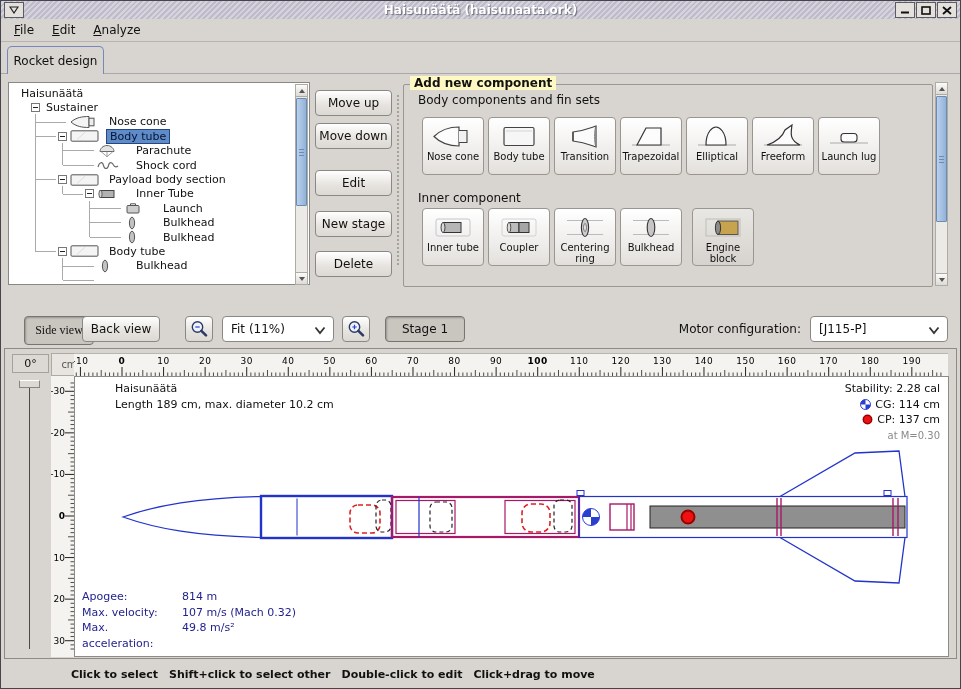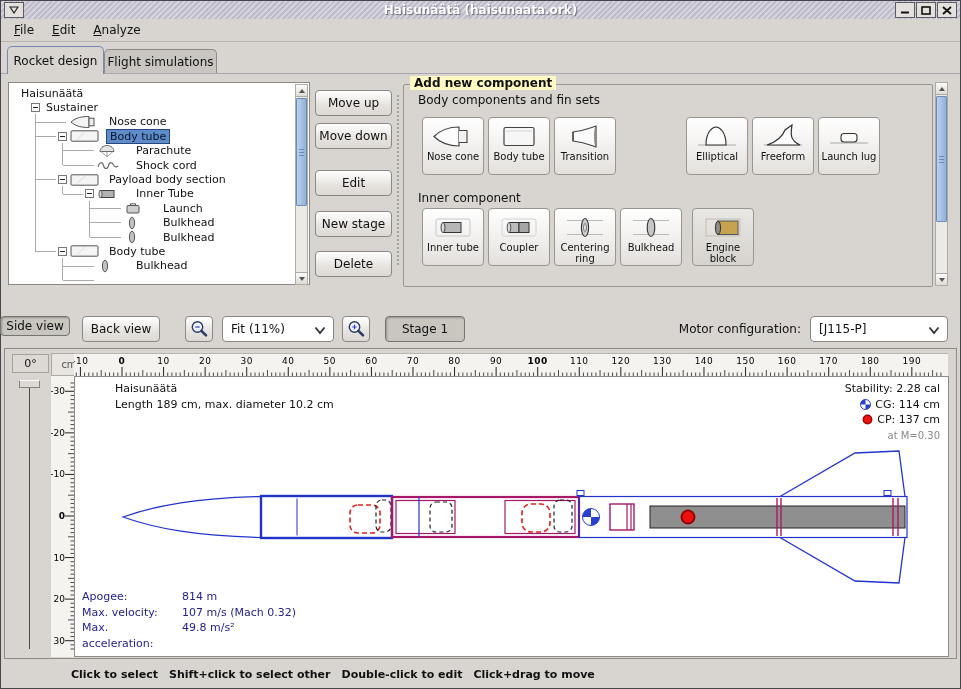--- a/index.html
+++ b/index.html
@@ -108,23 +108,20 @@
 
   <div class="menubar">
     <span class="mi">File</span>
     <span class="mi">Edit</span>
     <span class="mi">Analyze</span>
   </div>
 
   <div class="tabline"></div>
   <div class="tab active">
       <span>Rocket design</span>
-    </div>
-  <div class="tab inactive">
-      <span>Flight simulations</span>
     </div>
 
   <div class="treepanel">
     <svg class="tlines" width="288" height="201">
       <g stroke="#aaa" stroke-width="1" shape-rendering="crispEdges">
         <line x1="25.5" y1="30" x2="25.5" y2="167.6"></line>
         <line x1="25.5" y1="38" x2="56" y2="38"></line>
         <line x1="25.5" y1="52.4" x2="46" y2="52.4"></line>
         <line x1="25.5" y1="95.6" x2="46" y2="95.6"></line>
         <line x1="25.5" y1="167.6" x2="46" y2="167.6"></line>
@@ -307,20 +304,27 @@
       <span class="clabel">Body tube</span>
     </div>
     <div class="cbtn" style="left:150px;top:32px;">
       <svg width="44" height="30" viewBox="0 0 44 30">
           <path d="M10 11 C22 9.5 27 7 33 5 L33 26 C27 24 22 21.5 10 20 Z" fill="#fbfbfb" stroke="#444" stroke-width="1.2"></path>
           <line x1="10" y1="11" x2="10" y2="20" stroke="#444" stroke-width="1.2"></line>
           <path d="M33 5 C31 9.5 31 21.5 33 26" fill="none" stroke="#777" stroke-width="0.9"></path>
         </svg>
       <span class="clabel">Transition</span>
     </div>
+    <div class="cbtn" style="left:216px;top:32px;">
+      <svg width="44" height="30" viewBox="0 0 44 30">
+          <line x1="3" y1="24" x2="41" y2="24" stroke="#aaa"></line>
+          <path d="M8 24 L17 7 L32 7 L32 24 Z" fill="#fcfcfc" stroke="#333" stroke-width="1.2"></path>
+        </svg>
+      <span class="clabel">Trapezoidal</span>
+    </div>
     <div class="cbtn" style="left:282px;top:32px;">
       <svg width="44" height="30" viewBox="0 0 44 30">
           <line x1="3" y1="24" x2="41" y2="24" stroke="#aaa"></line>
           <path d="M11 24 C11 10 18 6 21 6 C24 6 31 10 31 24 Z" fill="#fcfcfc" stroke="#333" stroke-width="1.2"></path>
         </svg>
       <span class="clabel">Elliptical</span>
     </div>
     <div class="cbtn" style="left:414px;top:32px;">
       <svg width="44" height="30" viewBox="0 0 44 30">
           <line x1="3" y1="22" x2="41" y2="22" stroke="#aaa"></line>
@@ -387,21 +391,21 @@
         <span class="tri-up"></span>
       </div>
     <div class="sb-thumb" style="top:13px;height:126px;">
         <span class="sb-grip"></span>
       </div>
     <div class="sb-arrow down">
         <span class="tri-down"></span>
       </div>
   </div>
 
-  <div class="btn pressed" style="left:0;top:316px;width:70px;height:20px;">
+  <div class="btn pressed" style="left:24px;top:316px;width:70px;height:29px;font-family:Liberation Serif, serif;">
       <span>Side view</span>
     </div>
   <div class="btn" style="left:82px;top:316px;width:78px;height:26px;">
       <span>Back view</span>
     </div>
   <div class="btn" style="left:185px;top:316px;width:28px;height:26px;">
     <svg width="20" height="20" viewBox="0 0 20 20">
         <circle cx="8.5" cy="8" r="5.2" fill="#eef3fb" stroke="#2b3b66" stroke-width="1.4"></circle>
         <line x1="12.4" y1="11.8" x2="17" y2="16.4" stroke="#2b3b66" stroke-width="2.6" stroke-linecap="round"></line>
         <path d="M6.3 8 H10.7" stroke="#2a3fd0" stroke-width="1.2"></path>

